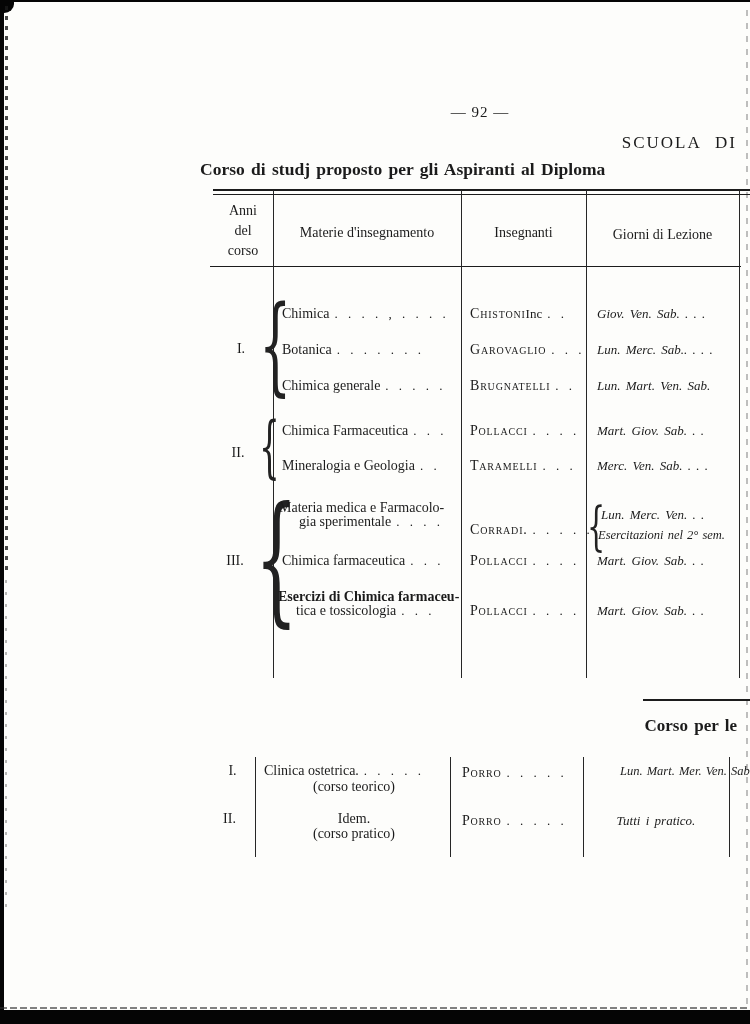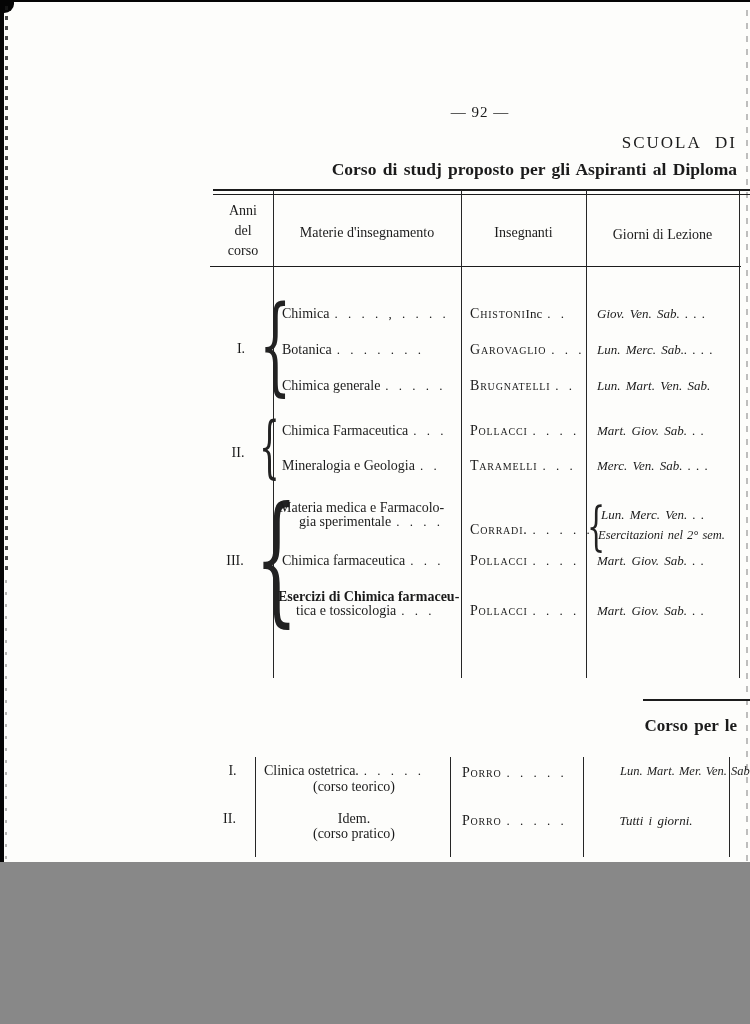--- a/index.html
+++ b/index.html
@@ -1,31 +1,31 @@
 <!DOCTYPE html>
 <html><head>
 <meta charset="utf-8">
 <style>
   html,body{margin:0;padding:0;}
   body{width:750px;height:1024px;background:#888;font-family:"Liberation Serif","DejaVu Serif",serif;}
-  #page{position:relative;width:750px;height:862px;background:#fdfdfb;overflow:hidden;color:#1b1b1b;}
+  #page{position:relative;width:750px;height:1024px;background:#fdfdfb;overflow:hidden;color:#1b1b1b;}
   .abs{position:absolute;}
   
   .edge{background:#050505;}
   .speckles{background:repeating-linear-gradient(180deg,#1a1a1a 0 4px,transparent 4px 10px);}
   .speckles2{background:repeating-linear-gradient(180deg,#333 0 3px,transparent 3px 12px);opacity:.35;}
   .rightedge{background:repeating-linear-gradient(180deg,#8a8a8a 0 6px,transparent 6px 13px);opacity:.55;width:2px;}
   .botline{background:repeating-linear-gradient(90deg,#2e2e2e 0 7px,transparent 7px 10px);opacity:.6;}
   
   .hrule{background:#1c1c1c;}
   .vrule{background:#262626;width:1px;}
   
   .pagenum{font-size:15px;letter-spacing:1px;text-align:center;}
   .scuola{font-size:17px;letter-spacing:2px;word-spacing:8px;text-align:right;}
-  .doctitle{font-size:17.5px;font-weight:bold;word-spacing:2px;text-align:right;}
+  .doctitle{font-size:17.5px;font-weight:bold;word-spacing:2px;text-align:left;}
   .colhead{font-size:14px;text-align:center;line-height:20px;}
   .row{position:absolute;left:0;width:750px;height:0;}
   .cell{position:absolute;top:0;white-space:nowrap;font-size:14px;}
   .yearcell{font-size:14px;text-align:center;}
   .teacher-name{font-variant:small-caps;font-size:14px;letter-spacing:.8px;}
   .tsuf{font-size:13px;}
   .dots{margin-left:5px;word-spacing:5px;letter-spacing:1px;font-size:13px;}
   .days{font-style:italic;font-size:13px;word-spacing:2px;}
   .eser{font-style:italic;font-size:12.5px;word-spacing:1px;}
   .brace{position:absolute;font-family:"DejaVu Serif",serif;color:#222;transform:scaleX(.48);transform-origin:left center;font-weight:400;}
@@ -136,16 +136,16 @@
     <span class="cell" style="left:264px;top:16px;width:180px;text-align:center;">(corso teorico)</span>
     <span class="cell" style="left:462px;top:2px;"><span class="teacher-name">Porro</span><span class="dots">. . . . .</span></span>
     <span class="cell eser" style="left:620px;top:1px;">Lun. Mart. Mer. Ven. Sab.</span>
   </div>
 
   <div class="row" style="top:811px;">
     <span class="cell yearcell" style="left:207px;width:45px;text-align:center;">II.</span>
     <span class="cell" style="left:264px;width:180px;text-align:center;">Idem.</span>
     <span class="cell" style="left:264px;top:15px;width:180px;text-align:center;">(corso pratico)</span>
     <span class="cell" style="left:462px;top:2px;"><span class="teacher-name">Porro</span><span class="dots">. . . . .</span></span>
-    <span class="cell days" style="left:583px;top:2px;width:146px;text-align:center;">Tutti i giorni.</span>
+    <span class="cell days" style="left:583px;top:2px;width:146px;text-align:center;">Tutti i pratico.</span>
   </div>
 
 </div>
 
 </body></html>

